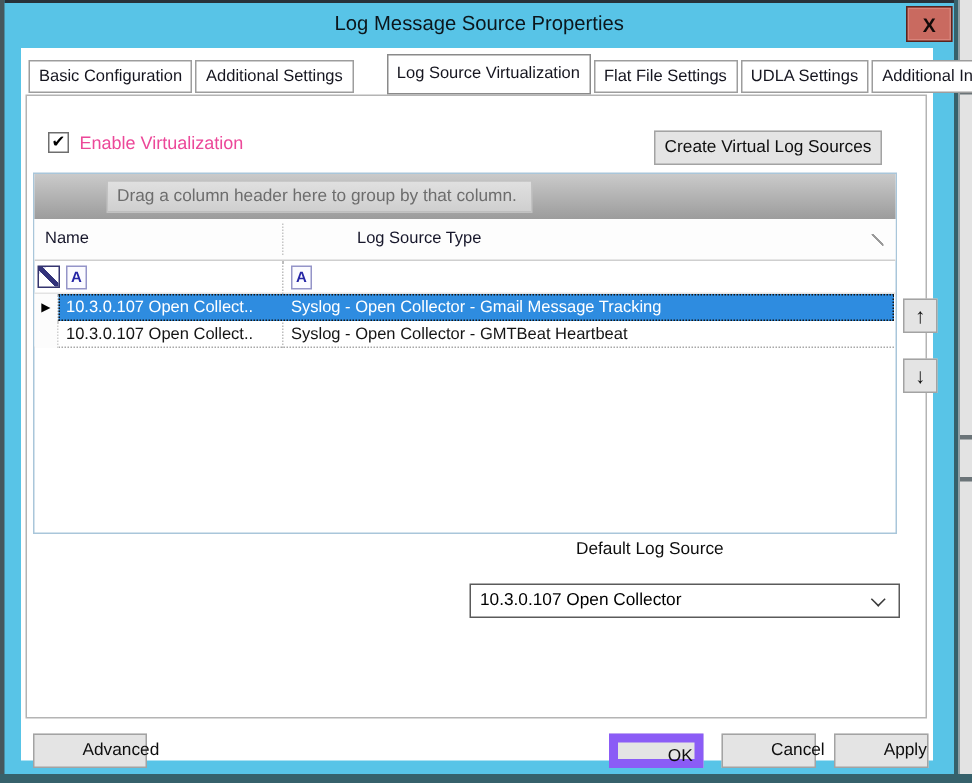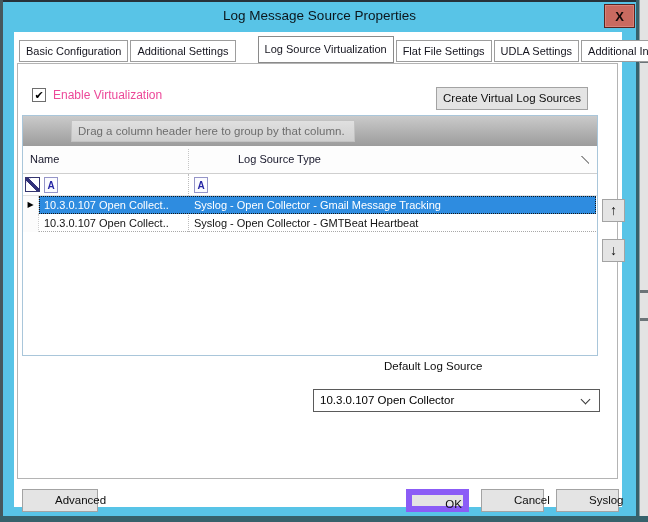--- a/index.html
+++ b/index.html
@@ -174,17 +174,17 @@
 
       <div class="dls-label">Default Log Source</div>
       <div class="combo">
         <div class="combo-text">10.3.0.107 Open Collector</div>
         <div class="chev"></div>
       </div>
 
       <div class="btn btn-footer btn-advanced">Advanced</div>
       <div class="btn btn-footer btn-ok">OK</div>
       <div class="btn btn-footer btn-cancel">Cancel</div>
-      <div class="btn btn-footer btn-apply">Syslog</div>
+      <div class="btn btn-footer btn-apply">Apply</div>
 
     </div>
   </div>
 </div>
 
 </body></html>

